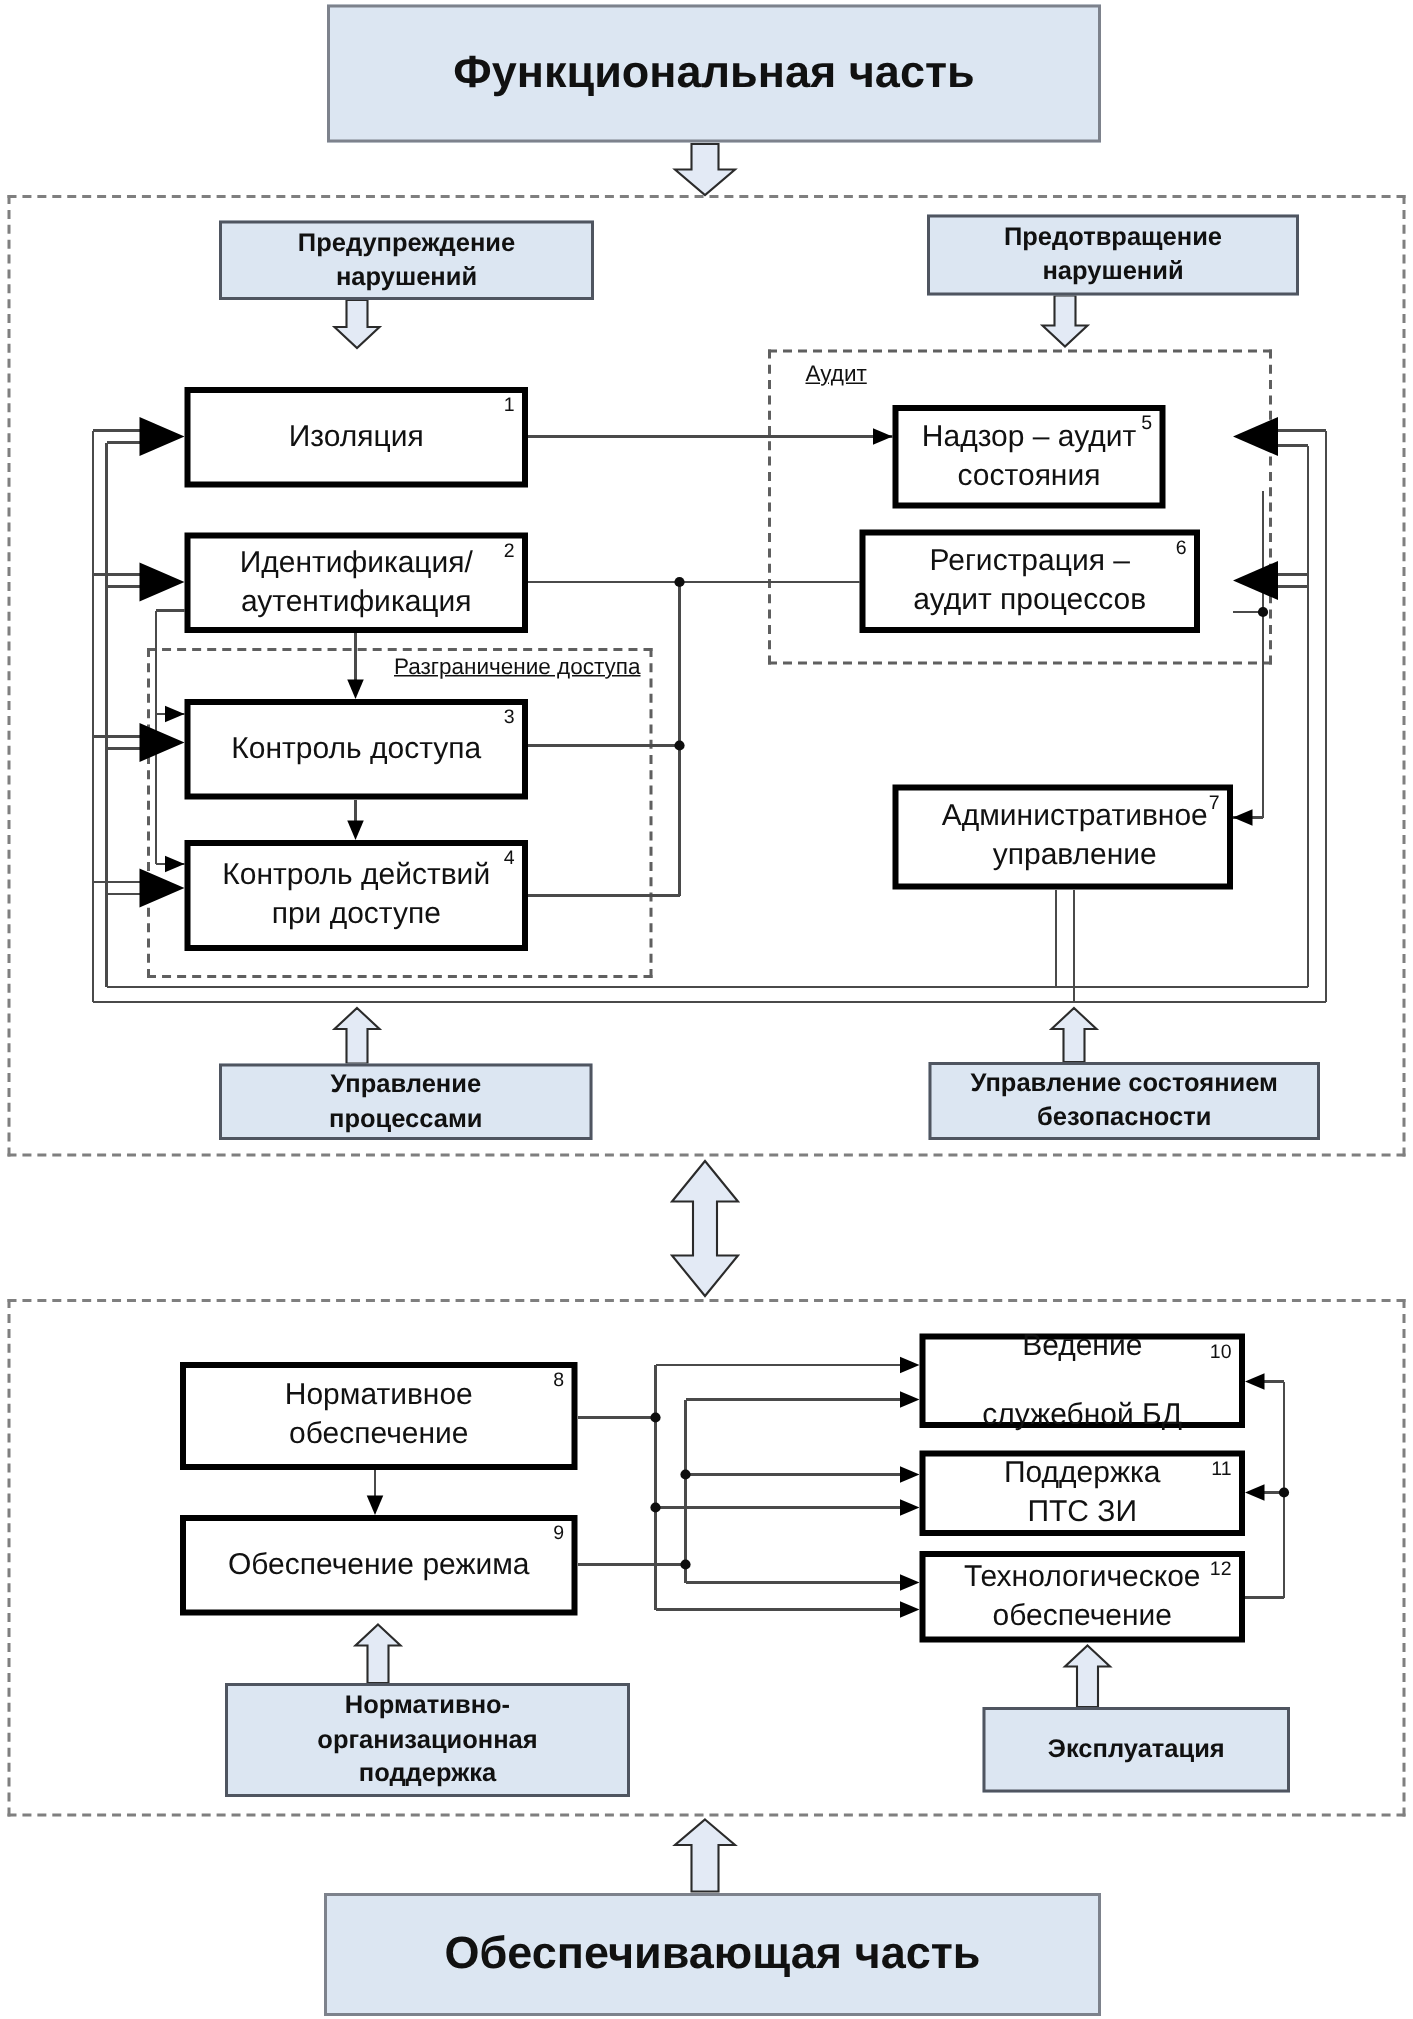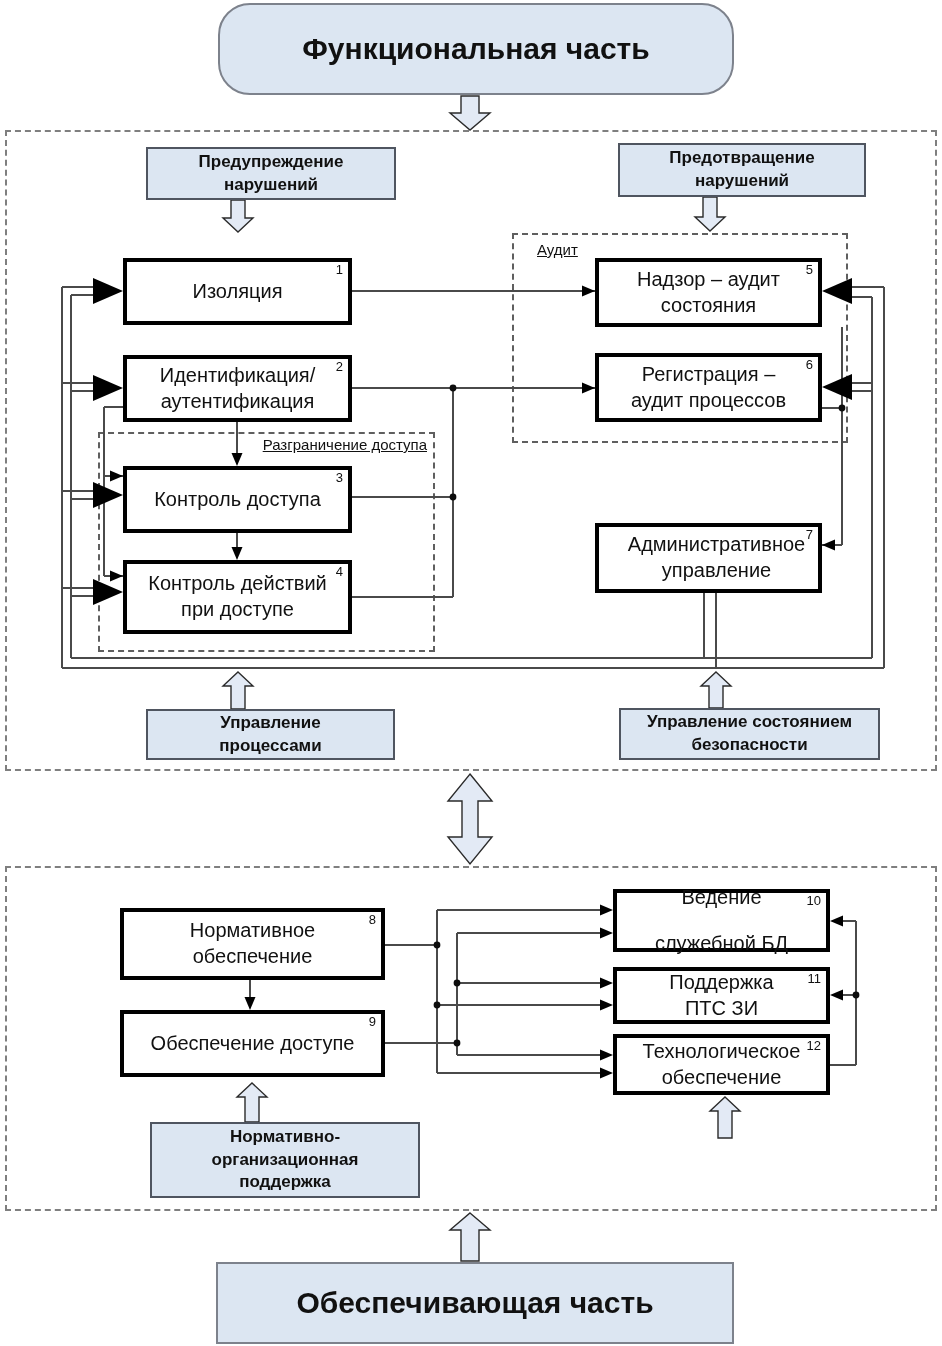--- a/index.html
+++ b/index.html
@@ -139,42 +139,42 @@
     </div>
     <div class="box" style="left: 123px; top: 466px; width: 229px; height: 67px;">
       <div>Контроль доступа</div>
       <div class="num">3</div>
     </div>
     <div class="box" style="left: 123px; top: 560px; width: 229px; height: 74px;">
       <div>Контроль действий</div>
       <div>при доступе</div>
       <div class="num">4</div>
     </div>
-    <div class="box" style="left: 595px; top: 258px; width: 227px; height: 69px;">
+    <div class="box" style="left: 595px; top: 270px; width: 182px; height: 69px;">
       <div>Надзор – аудит</div>
       <div>состояния</div>
       <div class="num">5</div>
     </div>
-    <div class="box" style="left: 595px; top: 353px; width: 227px; height: 69px;">
+    <div class="box" style="left: 573px; top: 353px; width: 227px; height: 69px;">
       <div>Регистрация –</div>
       <div>аудит процессов</div>
       <div class="num">6</div>
     </div>
     <div class="box" style="left: 595px; top: 523px; width: 227px; height: 70px; padding-left: 16px;">
       <div>Административное</div>
       <div>управление</div>
       <div class="num">7</div>
     </div>
     <div class="box" style="left: 120px; top: 908px; width: 265px; height: 72px;">
       <div>Нормативное</div>
       <div>обеспечение</div>
       <div class="num">8</div>
     </div>
     <div class="box" style="left: 120px; top: 1010px; width: 265px; height: 67px;">
-      <div>Обеспечение доступе</div>
+      <div>Обеспечение режима</div>
       <div class="num">9</div>
     </div>
     <div class="box" style="left: 613px; top: 889px; width: 217px; height: 63px; gap: 20px;">
       <div>Ведение</div>
       <div>служебной БД</div>
       <div class="num">10</div>
     </div>
     <div class="box" style="left: 613px; top: 967px; width: 217px; height: 57px;">
       <div>Поддержка</div>
       <div>ПТС ЗИ</div>
@@ -199,15 +199,18 @@
     </div>
     <div class="blabel" style="left: 586px; top: 708px; width: 261px; height: 52px;">
       <div>Управление состоянием</div>
       <div>безопасности</div>
     </div>
     <div class="blabel" style="left: 117px; top: 1122px; width: 270px; height: 76px;">
       <div>Нормативно-</div>
       <div>организационная</div>
       <div>поддержка</div>
     </div>
-    <div class="title" style="left: 218px; top: 3px; width: 516px; height: 92px; border-radius: 32px;">Функциональная часть</div>
+    <div class="blabel" style="left: 622px; top: 1138px; width: 205px; height: 57px;">
+      <div>Эксплуатация</div>
+    </div>
+    <div class="title" style="left: 218px; top: 3px; width: 516px; height: 92px;">Функциональная часть</div>
     <div class="title" style="left: 216px; top: 1262px; width: 518px; height: 82px;">Обеспечивающая часть</div>
   </div>
 
 </body></html>

